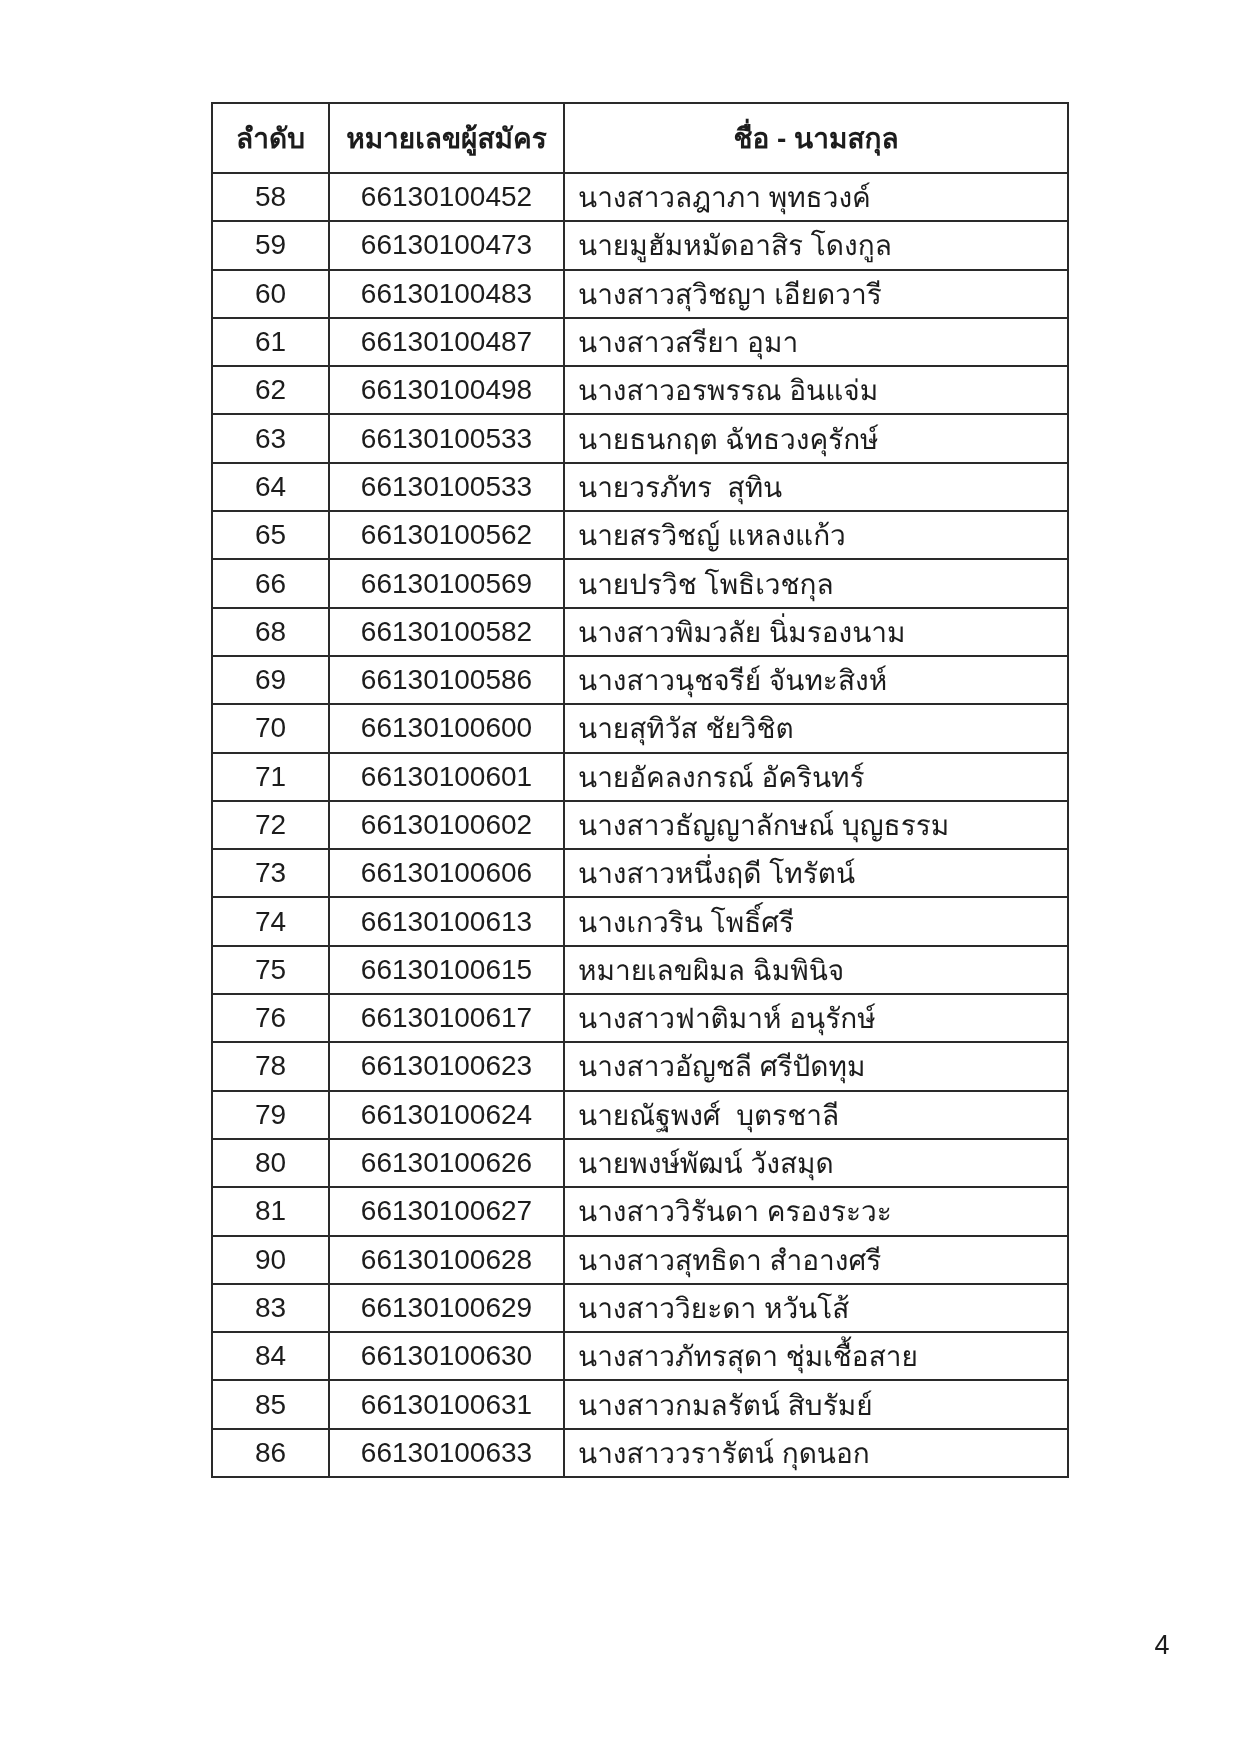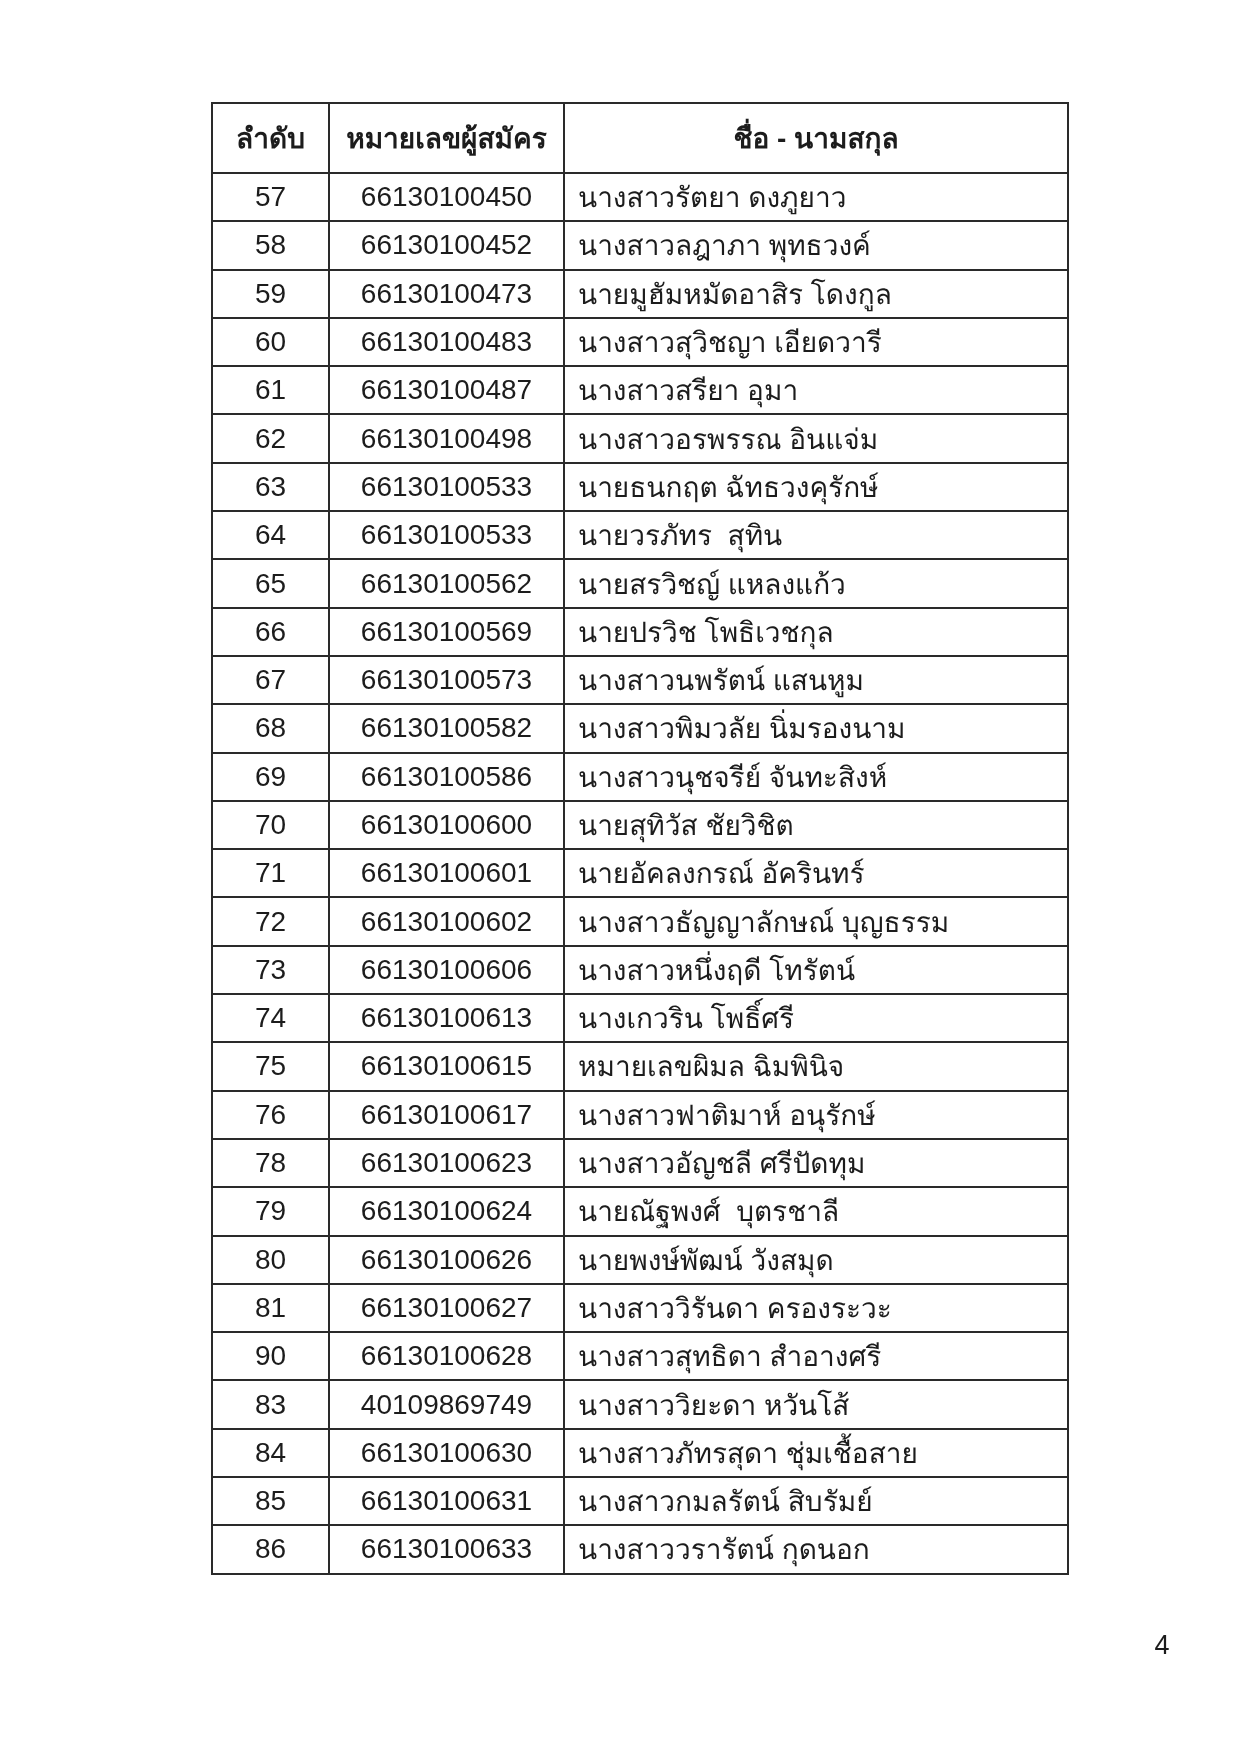--- a/index.html
+++ b/index.html
@@ -76,25 +76,20 @@
     </colgroup>
     <thead>
       <tr>
         <th>ลำดับ</th>
         <th>หมายเลขผู้สมัคร</th>
         <th>ชื่อ - นามสกุล</th>
       </tr>
     </thead>
     <tbody>
         <tr>
-          <td class="col-no">57</td>
-          <td class="col-id">66130100450</td>
-          <td class="col-name">นางสาวรัตยา ดงภูยาว</td>
-        </tr>
-        <tr>
           <td class="col-no">58</td>
           <td class="col-id">66130100452</td>
           <td class="col-name">นางสาวลฎาภา พุทธวงค์</td>
         </tr>
         <tr>
           <td class="col-no">59</td>
           <td class="col-id">66130100473</td>
           <td class="col-name">นายมูฮัมหมัดอาสิร โดงกูล</td>
         </tr>
         <tr>
@@ -126,25 +121,20 @@
           <td class="col-no">65</td>
           <td class="col-id">66130100562</td>
           <td class="col-name">นายสรวิชญ์ แหลงแก้ว</td>
         </tr>
         <tr>
           <td class="col-no">66</td>
           <td class="col-id">66130100569</td>
           <td class="col-name">นายปรวิช โพธิเวชกุล</td>
         </tr>
         <tr>
-          <td class="col-no">67</td>
-          <td class="col-id">66130100573</td>
-          <td class="col-name">นางสาวนพรัตน์ แสนหูม</td>
-        </tr>
-        <tr>
           <td class="col-no">68</td>
           <td class="col-id">66130100582</td>
           <td class="col-name">นางสาวพิมวลัย นิ่มรองนาม</td>
         </tr>
         <tr>
           <td class="col-no">69</td>
           <td class="col-id">66130100586</td>
           <td class="col-name">นางสาวนุชจรีย์ จันทะสิงห์</td>
         </tr>
         <tr>
@@ -202,21 +192,21 @@
           <td class="col-id">66130100627</td>
           <td class="col-name">นางสาววิรันดา ครองระวะ</td>
         </tr>
         <tr>
           <td class="col-no">90</td>
           <td class="col-id">66130100628</td>
           <td class="col-name">นางสาวสุทธิดา สำอางศรี</td>
         </tr>
         <tr>
           <td class="col-no">83</td>
-          <td class="col-id">40109869749</td>
+          <td class="col-id">66130100629</td>
           <td class="col-name">นางสาววิยะดา หวันโส้</td>
         </tr>
         <tr>
           <td class="col-no">84</td>
           <td class="col-id">66130100630</td>
           <td class="col-name">นางสาวภัทรสุดา ชุ่มเชื้อสาย</td>
         </tr>
         <tr>
           <td class="col-no">85</td>
           <td class="col-id">66130100631</td>

